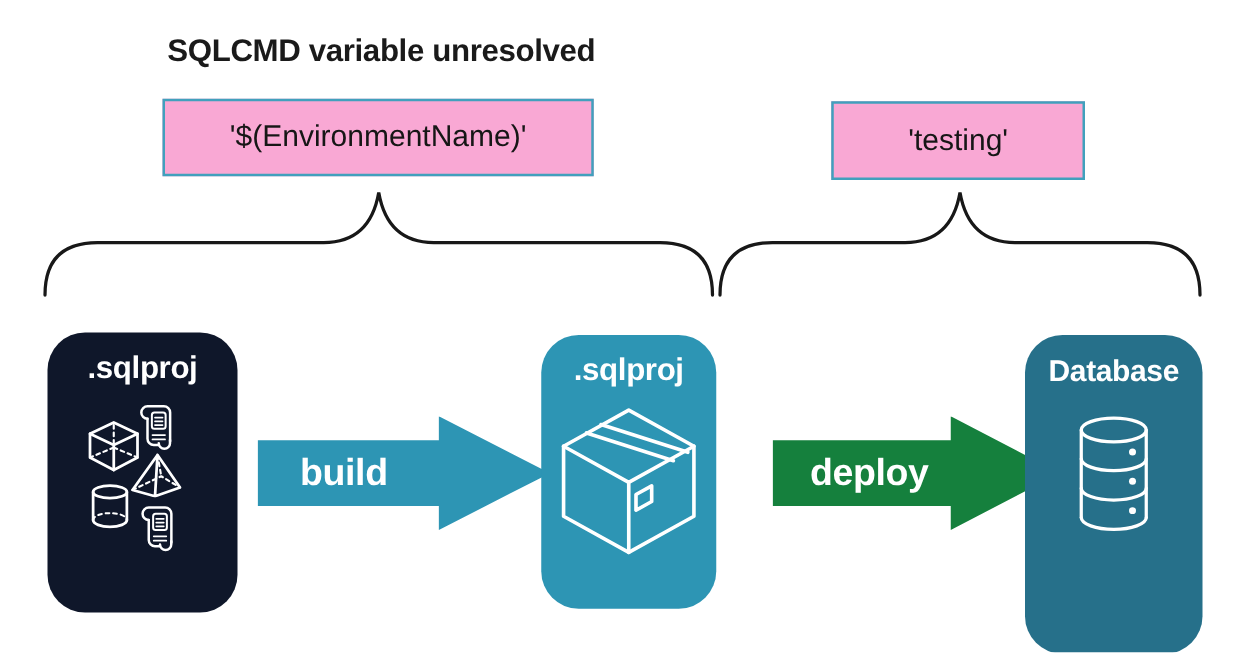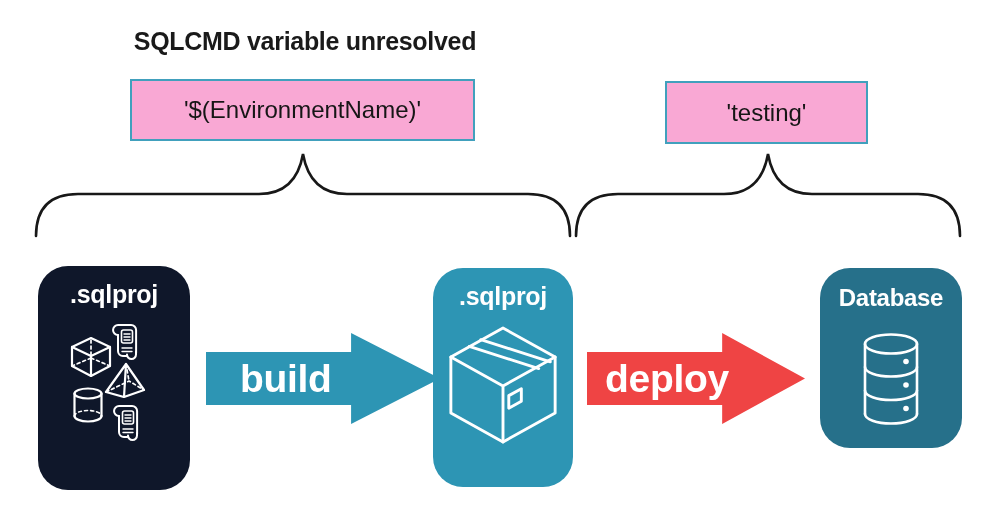--- a/index.html
+++ b/index.html
@@ -20,43 +20,43 @@
   }
   .cb-left  { left:130px; top:79px; width:345px; height:62px; }
   .cb-right { left:665px; top:81px; width:203px; height:63px; }
   .brace { position:absolute; }
   .brace path { fill:none; stroke:#181818; stroke-width:2.6; stroke-linecap:round; }
   .b-left  { left:33px;  top:149px; width:540px; height:90px; }
   .b-right { left:573px; top:149px; width:390px; height:90px; }
   .node { position:absolute; border-radius:30px; color:#ffffff; }
   .n-sqlproj  { left:38px;  top:266px; width:152px; height:224px; background:#0f172a; }
   .n-dacpac   { left:433px; top:268px; width:140px; height:219px; background:#2d95b4; }
-  .n-database { left:820px; top:268px; width:142px; height:180px; background:#26708a; }
+  .n-database { left:820px; top:268px; width:142px; height:255px; background:#26708a; }
   .node-label {
     position:absolute; left:0; right:0; top:14px; text-align:center;
     font-weight:bold; font-size:25px; letter-spacing:-0.3px;
   }
   .n-database .node-label { top:16px; font-size:24px; }
   .icon { position:absolute; }
   .icon path, .icon ellipse, .icon rect { fill:none; stroke:#ffffff; stroke-linecap:round; stroke-linejoin:round; }
   .dash { stroke-dasharray:3 3; }
   .i-scroll1   { left:72px; top:57px;  width:30px;  height:39px; }
   .i-cube     { left:31px; top:70px;  width:44px;  height:42px; }
   .i-pyramid  { left:66px; top:96px;  width:42px;  height:36px; }
   .i-cylinder { left:34px; top:121px; width:32px;  height:36px; }
   .i-scroll2  { left:73px; top:138px; width:30px;  height:39px; }
   .i-package  { left:14px; top:55px;  width:112px; height:124px; }
   .i-db       { left:36px; top:63px;  width:70px;  height:96px; }
   .arrow {
     position:absolute; width:200px; height:91px; display:flex; align-items:center;
     clip-path:polygon(0% 21%, 62% 21%, 62% 0%, 100% 50%, 62% 100%, 62% 79%, 0% 79%);
-    color:#ffffff; font-weight:bold; font-size:39px; letter-spacing:-0.3px;
+    color:#ffffff; font-weight:bold; font-size:30px; letter-spacing:-0.3px;
   }
   .a-build  { left:206px; top:333px; background:#2d95b4; padding-left:34px; }
-  .a-deploy { left:587px; top:333px; background:#ef4444; padding-left:18px; }
+  .a-deploy { left:618px; top:333px; background:#15803d; padding-left:30px; }
 </style>
 </head>
 <body>
 
 <div class="stage">
 
   <div class="heading h-left">SQLCMD variable unresolved</div>
 
   <div class="codebox cb-left">
     <span>'$(EnvironmentName)'</span>

